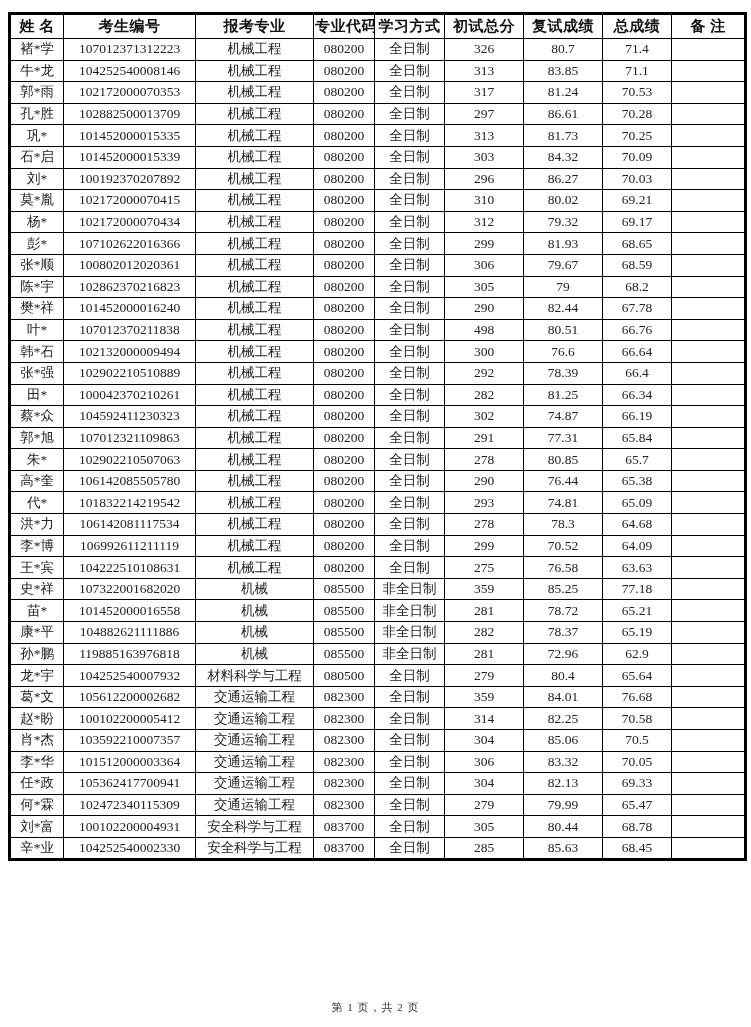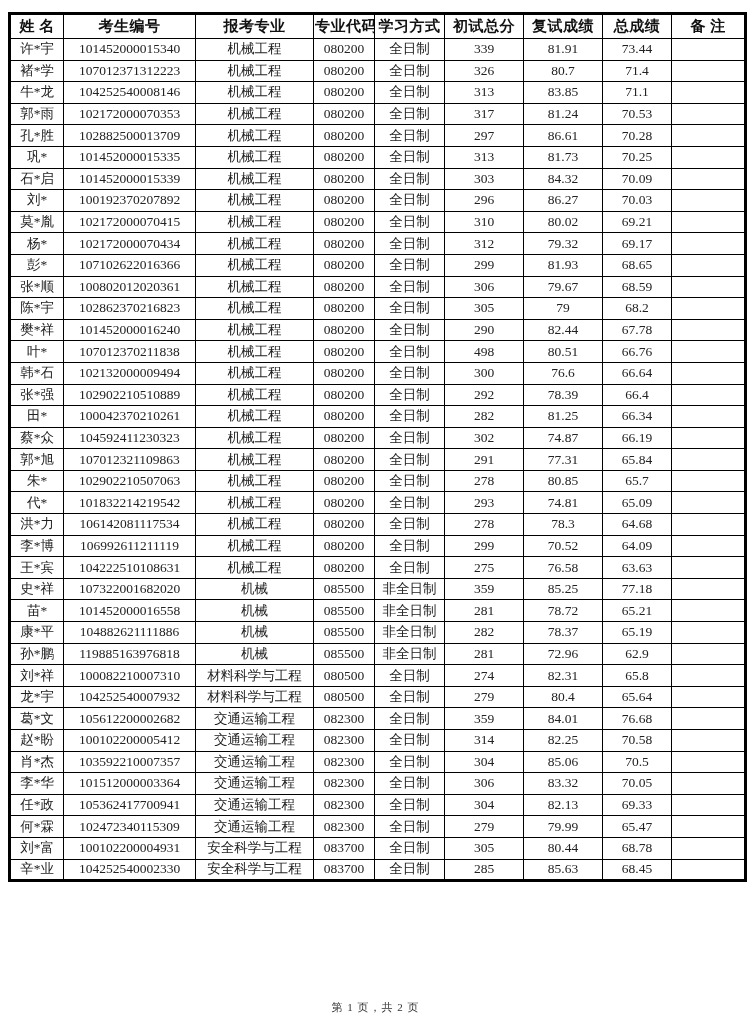--- a/index.html
+++ b/index.html
@@ -80,31 +80,20 @@
           <th>专业代码</th>
           <th>学习方式</th>
           <th>初试总分</th>
           <th>复试成绩</th>
           <th>总成绩</th>
           <th>备 注</th>
         </tr>
       </thead>
     <tbody>
         <tr>
-          <td class="c-name">许*宇</td>
-          <td class="c-candidate">101452000015340</td>
-          <td class="c-major">机械工程</td>
-          <td class="c-major">080200</td>
-          <td class="c-study">全日制</td>
-          <td class="c-initial">339</td>
-          <td class="c-retest">81.91</td>
-          <td class="c-total">73.44</td>
-          <td class="c-remark"></td>
-        </tr>
-        <tr>
           <td class="c-name">褚*学</td>
           <td class="c-candidate">107012371312223</td>
           <td class="c-major">机械工程</td>
           <td class="c-major">080200</td>
           <td class="c-study">全日制</td>
           <td class="c-initial">326</td>
           <td class="c-retest">80.7</td>
           <td class="c-total">71.4</td>
           <td class="c-remark"></td>
         </tr>
@@ -308,20 +297,31 @@
         </tr>
         <tr>
           <td class="c-name">朱*</td>
           <td class="c-candidate">102902210507063</td>
           <td class="c-major">机械工程</td>
           <td class="c-major">080200</td>
           <td class="c-study">全日制</td>
           <td class="c-initial">278</td>
           <td class="c-retest">80.85</td>
           <td class="c-total">65.7</td>
+          <td class="c-remark"></td>
+        </tr>
+        <tr>
+          <td class="c-name">高*奎</td>
+          <td class="c-candidate">106142085505780</td>
+          <td class="c-major">机械工程</td>
+          <td class="c-major">080200</td>
+          <td class="c-study">全日制</td>
+          <td class="c-initial">290</td>
+          <td class="c-retest">76.44</td>
+          <td class="c-total">65.38</td>
           <td class="c-remark"></td>
         </tr>
         <tr>
           <td class="c-name">代*</td>
           <td class="c-candidate">101832214219542</td>
           <td class="c-major">机械工程</td>
           <td class="c-major">080200</td>
           <td class="c-study">全日制</td>
           <td class="c-initial">293</td>
           <td class="c-retest">74.81</td>
@@ -399,31 +399,20 @@
           <td class="c-candidate">119885163976818</td>
           <td class="c-major">机械</td>
           <td class="c-major">085500</td>
           <td class="c-study">非全日制</td>
           <td class="c-initial">281</td>
           <td class="c-retest">72.96</td>
           <td class="c-total">62.9</td>
           <td class="c-remark"></td>
         </tr>
         <tr>
-          <td class="c-name">刘*祥</td>
-          <td class="c-candidate">100082210007310</td>
-          <td class="c-major">材料科学与工程</td>
-          <td class="c-major">080500</td>
-          <td class="c-study">全日制</td>
-          <td class="c-initial">274</td>
-          <td class="c-retest">82.31</td>
-          <td class="c-total">65.8</td>
-          <td class="c-remark"></td>
-        </tr>
-        <tr>
           <td class="c-name">龙*宇</td>
           <td class="c-candidate">104252540007932</td>
           <td class="c-major">材料科学与工程</td>
           <td class="c-major">080500</td>
           <td class="c-study">全日制</td>
           <td class="c-initial">279</td>
           <td class="c-retest">80.4</td>
           <td class="c-total">65.64</td>
           <td class="c-remark"></td>
         </tr>

